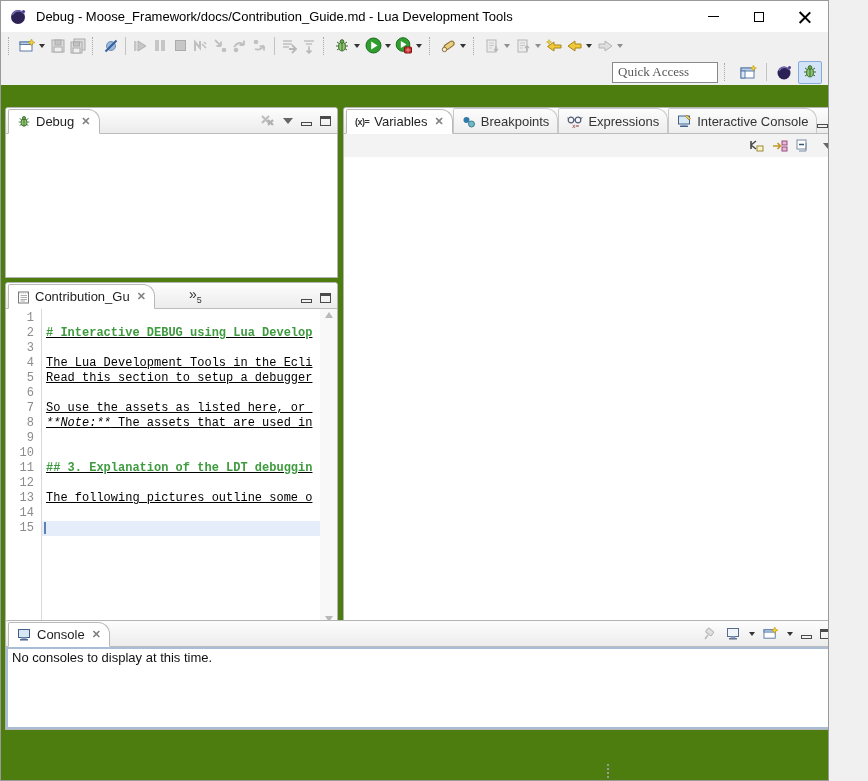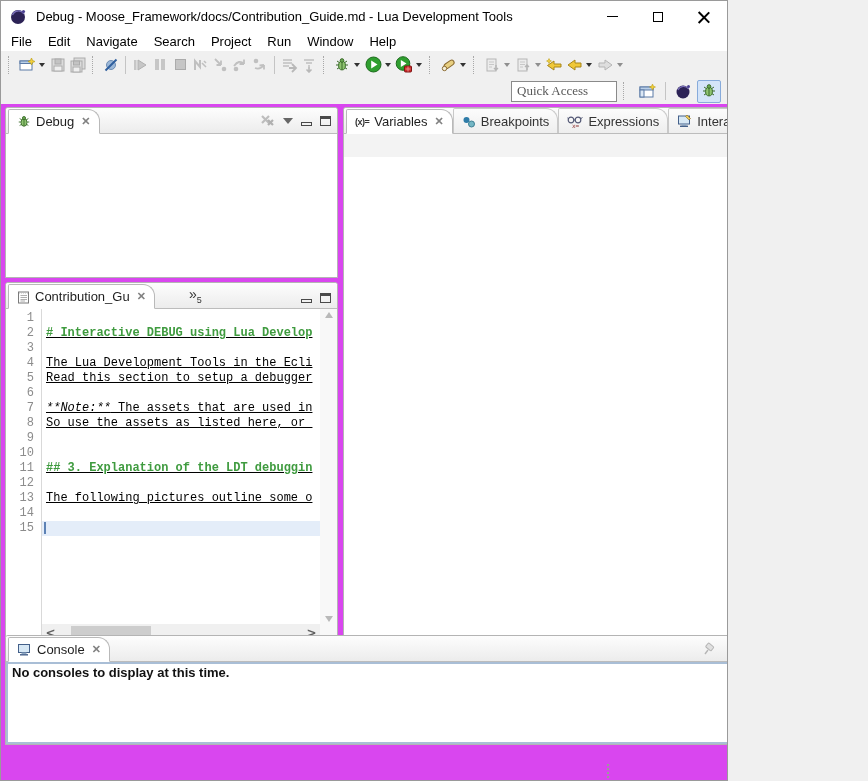--- a/index.html
+++ b/index.html
@@ -1,17 +1,17 @@
 <!DOCTYPE html>
 <html style="--heading-green: #3f9b3f; --line-number: #8c8c8c; --current-line-bg: #e4edf9; --console-border: #a9bed6; --active-perspective-bg: #d4e4f8; --active-perspective-border: #87abdb;"><head>
 <meta charset="utf-8">
 <style>
   * { margin:0; padding:0; box-sizing:border-box; }
   html,body { width:868px; height:781px; background:#f0f0f0; font-family:"Liberation Sans",sans-serif; }
-  .window { position:relative; width:728px; height:781px; background:#d946ef; border:1px solid #9a9a9a; overflow:hidden; }
+  .window { position:relative; width:829px; height:781px; background:#4d7c0f; border:1px solid #9a9a9a; overflow:hidden; }
 
   
   .titlebar { height:31px; background:#ffffff; display:flex; align-items:center; padding-left:9px; }
   .titlebar .title { font-size:13px; color:#000; margin-left:9px; white-space:nowrap; }
   .win-controls { margin-left:auto; display:flex; height:31px; }
   .win-btn { width:46px; height:31px; display:flex; align-items:center; justify-content:center; }
   .glyph-min { width:11px; height:1px; background:#000; }
   .glyph-max { width:10px; height:10px; border:1px solid #000; }
   .glyph-close { position:relative; width:12px; height:12px; }
   .glyph-close:before,.glyph-close:after { content:""; position:absolute; left:5px; top:-1px; width:1.5px; height:15px; background:#000; }
@@ -67,21 +67,21 @@
   .scroll-arrow { width:17px; text-align:center; font-size:12px; font-weight:bold; color:#606060; font-family:"DejaVu Sans",sans-serif; }
   .hthumb { height:13px; width:80px; background:#cdcdcd; margin-left:12px; }
   .vscroll { width:17px; background:#f8f8f8; display:flex; flex-direction:column; justify-content:space-between; align-items:center; padding:3px 0; }
   .tri-up { width:0; height:0; border-left:4px solid transparent; border-right:4px solid transparent; border-bottom:6px solid #b9b9b9; }
   .tri-down { width:0; height:0; border-left:4px solid transparent; border-right:4px solid transparent; border-top:6px solid #b9b9b9; }
 
   
   .view-toolbar { height:23px; background:#f3f3f3; display:flex; align-items:center; justify-content:flex-end; gap:7px; padding-right:6px; }
 
   
-  .console-content { height:calc(100% - 26px); border:2px solid var(--console-border); background:#fff; font-size:13px; color:#111; padding:1px 4px;font-weight:bold; }
+  .console-content { height:calc(100% - 26px); border:2px solid var(--console-border); background:#fff; font-size:13px; color:#111; padding:1px 4px; }
 
   
   .right-strip { position:absolute; left:845px; top:106px; width:20px; height:530px; display:flex; flex-direction:column; align-items:center; gap:10px; padding-top:3px; }
   .drag-dots { width:2px; height:2px; background:#ababab; box-shadow:4px 0 #ababab,8px 0 #ababab,12px 0 #ababab,0 3px #ababab,4px 3px #ababab,8px 3px #ababab,12px 3px #ababab; margin-right:12px; }
 
   .status-dots { position:absolute; left:606px; top:763px; width:2px; height:2px; background:#9a9a9a; box-shadow:0 4px #9a9a9a,0 8px #9a9a9a,0 12px #9a9a9a; }
 
   .tab-glyph { font-size:9px; color:#333; font-weight:bold; letter-spacing:-0.5px; }
   svg { display:block; }
 </style>
@@ -103,30 +103,20 @@
         </div>
       <div class="win-btn">
           <span class="glyph-max"></span>
         </div>
       <div class="win-btn">
           <span class="glyph-close"></span>
         </div>
     </div>
   </div>
 
-  <div class="menubar" id="menubar">
-      <span class="menu-item">File</span>
-      <span class="menu-item">Edit</span>
-      <span class="menu-item">Navigate</span>
-      <span class="menu-item">Search</span>
-      <span class="menu-item">Project</span>
-      <span class="menu-item">Run</span>
-      <span class="menu-item">Window</span>
-      <span class="menu-item">Help</span>
-    </div>
 
   <div class="toolbar">
     <span class="sep-dot"></span>
     <div class="tbtn">
       <svg width="17" height="16" viewBox="0 0 17 16">
         <rect x="1" y="4" width="12" height="9" fill="#fff" stroke="#5b7aa6"></rect>
         <rect x="1" y="4" width="12" height="2.5" fill="#b9cfe8" stroke="#5b7aa6"></rect>
         <path d="M12.5 1 L13.6 3.4 L16 4.5 L13.6 5.6 L12.5 8 L11.4 5.6 L9 4.5 L11.4 3.4 Z" fill="#f2cf3a" stroke="#b89a10" stroke-width="0.6"></path>
       </svg>
     </div>
@@ -447,22 +437,22 @@
           <div class="ln">15</div>
         </div>
       <div class="code-wrap">
         <div class="code-area" id="code-area">
             <div class="code-line"></div>
             <div class="code-line"><span class="seg-heading"># Interactive DEBUG using Lua Develop</span></div>
             <div class="code-line"></div>
             <div class="code-line"><span class="seg-text">The Lua Development Tools in the Ecli</span></div>
             <div class="code-line"><span class="seg-text">Read this section to setup a debugger</span></div>
             <div class="code-line"></div>
+            <div class="code-line"><span class="seg-text">So use the assets as listed here, or </span></div>
             <div class="code-line"><span class="seg-italic">**Note:**</span><span class="seg-text"> The assets that are used in</span></div>
-            <div class="code-line"><span class="seg-text">So use the assets as listed here, or </span></div>
             <div class="code-line"></div>
             <div class="code-line"></div>
             <div class="code-line"><span class="seg-heading">## 3. Explanation of the LDT debuggin</span></div>
             <div class="code-line"></div>
             <div class="code-line"><span class="seg-text">The following pictures outline some o</span></div>
             <div class="code-line"></div>
             <div class="code-line current"><span class="caret-mark"></span></div>
           </div>
         <div class="hscroll">
           <span class="scroll-arrow">&lt;</span>
@@ -486,21 +476,21 @@
     </svg>
     <svg width="16" height="16" viewBox="0 0 16 16">
       <rect x="1" y="1" width="5" height="5" fill="#dce8f8" stroke="#3a6ea5"></rect>
       <path d="M8 3.5 H13" stroke="#3a6ea5" stroke-width="1.4"></path>
       <rect x="1" y="9" width="5" height="5" fill="#dce8f8" stroke="#3a6ea5"></rect>
       <path d="M8 9.5 H13 M8 13 H11" stroke="#3a6ea5" stroke-width="1.4"></path>
       <rect x="8" y="5.5" width="3.5" height="2" fill="#dce8f8" stroke="#3a6ea5" stroke-width="0.8"></rect>
     </svg>
   </div>
 
-  <div class="panel" id="console-panel" style="left:4px; top:634px; width:833px; height:110px;">
+  <div class="panel" id="console-panel" style="left:4px; top:619px; width:833px; height:110px;">
     <div class="tabbar">
       <div class="tab selected">
         <svg width="15" height="14" viewBox="0 0 15 14">
           <rect x="1.5" y="1.5" width="11" height="8" fill="#d7e8f5" stroke="#44608a"></rect>
           <rect x="4.5" y="9.5" width="5" height="1.6" fill="#8ea8c4"></rect>
           <rect x="3" y="11.1" width="8" height="1.4" fill="#44608a"></rect>
         </svg>
         <span>Console</span>
         <span class="tab-close">✕</span>
       </div>

